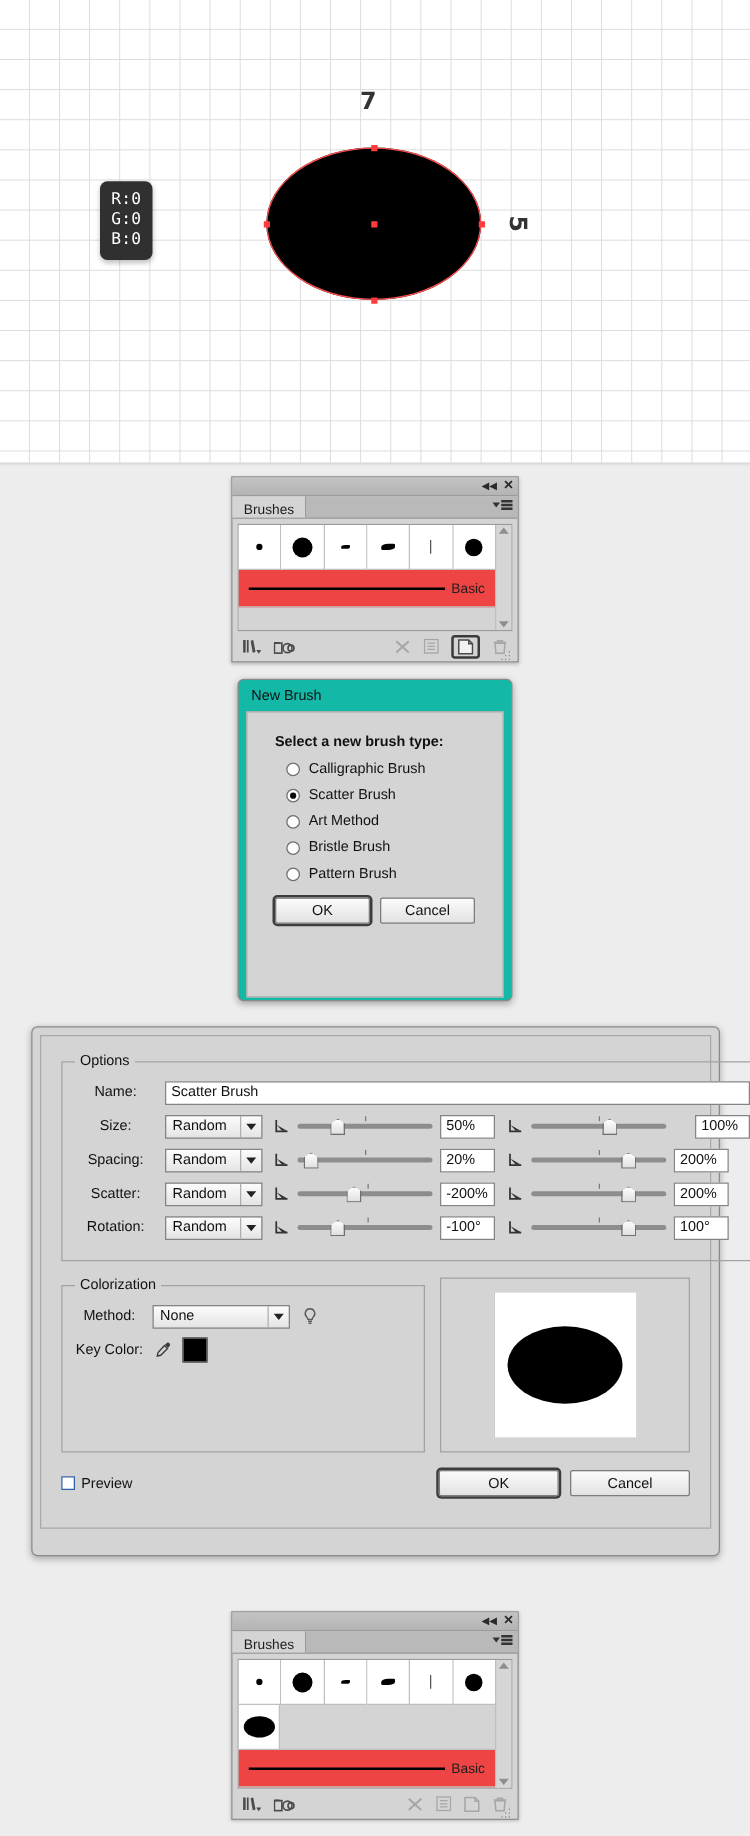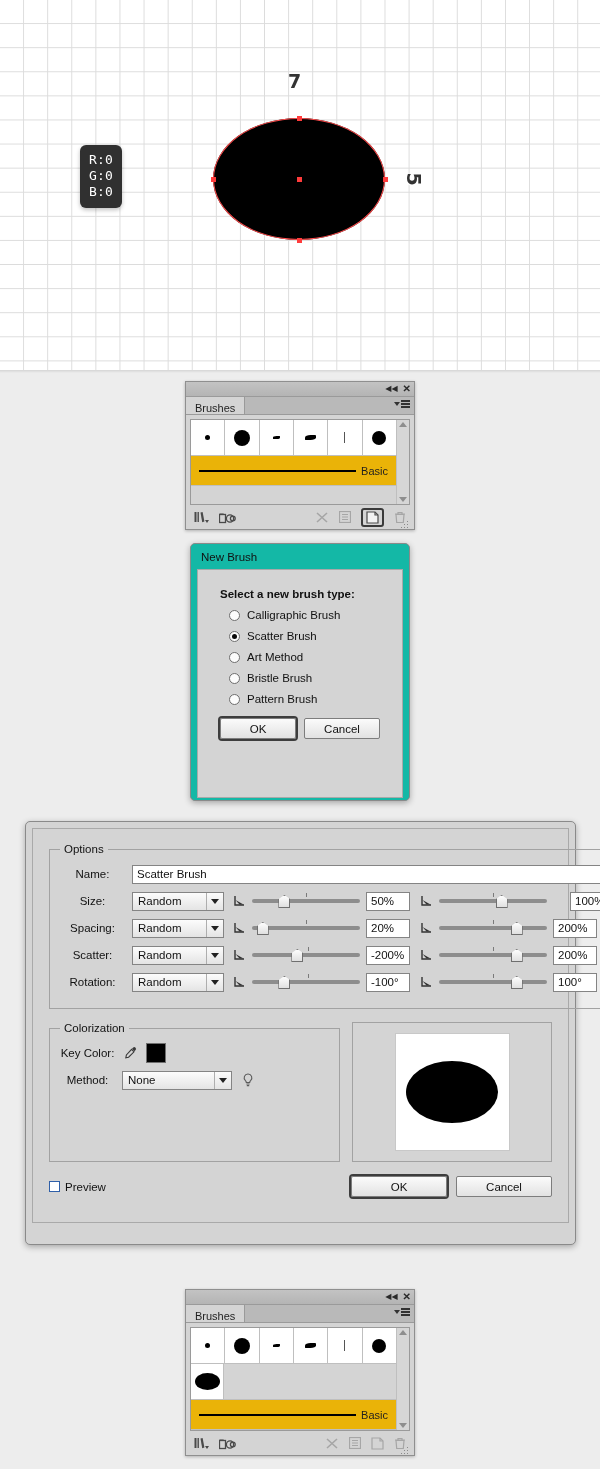--- a/index.html
+++ b/index.html
@@ -98,21 +98,21 @@
   .brush-grid{ flex:1; }
   .brush-row{ display:flex; height:36px; }
   .brush-cell{
     flex:1; border-right:1px solid #bfbfbf; border-bottom:1px solid #bfbfbf;
     background:#fff; display:flex; align-items:center; justify-content:center;
     position:relative;
   }
   .brush-cell.empty{ background:#d4d4d4; border-right:none; }
   .brush-cell:last-child{ border-right:none; }
   .stroke-row{
-    height:30px; background:#eab308; border-bottom:1px solid #bfbfbf;
+    height:30px; background:#ef4444; border-bottom:1px solid #bfbfbf;
     display:flex; align-items:center; padding:0 8px; position:relative;
   }
   .stroke-line{ flex:1; height:2px; background:#000; }
   .stroke-name{ font-size:11px; color:#1f1f1f; margin-left:5px; }
   .filler{ background:#d4d4d4; }
   .scrollbar{
     width:13px; background:#d6d6d6; border-left:1px solid #bfbfbf;
     display:flex; flex-direction:column; justify-content:space-between;
     align-items:center; padding:2px 0;
   }
@@ -190,21 +190,21 @@
   }
   fieldset.group > legend{ font-size:11.5px; color:#111; padding:0 4px; }
   .field-row{ display:flex; align-items:center; height:22px; margin-bottom:5px; }
   .field-label{ width:72px; text-align:center; padding-right:7px; font-size:11.5px; color:#111; }
   .textinput{
     background:#fff; border:1px solid #848484; height:19px;
     display:flex; align-items:center; padding:0 4px; font-size:11.5px; color:#111;
   }
   .select{
     background:linear-gradient(to bottom,#fcfcfc,#e4e4e4);
-    border:1px solid #848484; height:19px; width:92px;
+    border:1px solid #848484; height:19px; width:78px;
     display:flex; align-items:center; padding:0 0 0 5px;
     font-size:11.5px; color:#111; position:relative;
   }
   .select .sel-caret{
     margin-left:auto; width:17px; height:17px; border-left:1px solid #aeaeae;
     display:flex; align-items:center; justify-content:center;
   }
   .select .sel-caret i{
     width:0;height:0;border-left:4px solid transparent;border-right:4px solid transparent;
     border-top:5px solid #222; display:block;
@@ -576,43 +576,43 @@
         </span>
         <span class="textinput valuebox" style="margin-left:6px;">100°</span>
       </div>
 
     </fieldset>
 
     <div class="two-col">
       <fieldset class="group coloriz">
         <legend>Colorization</legend>
         <div class="field-row">
-          <span class="field-label" style="width:62px;">Key Color:</span>
-          <span style="margin:0 8px 0 2px;">
-            <svg width="14" height="14" viewBox="0 0 14 14">
-                <path d="M9.2 1.6 a1.7 1.7 0 0 1 2.4 2.4 l-1.2 1.2 l-2.4-2.4 z" fill="#3a3a3a"></path>
-                <path d="M7.6 3.4 l2.4 2.4 l-5.4 5.4 l-2.8 .6 l.6-2.8 z" fill="none" stroke="#3a3a3a" stroke-width="1.1"></path>
-              </svg>
-          </span>
-          <span class="swatch-black"></span>
-        </div>
-        <div class="field-row">
           <span class="field-label" style="width:62px;">Method:</span>
           <span class="select" style="width:110px;">
             <span>None</span>
             <span class="sel-caret">
                 <i></i>
               </span>
           </span>
           <span style="margin-left:10px;">
             <svg width="12" height="14" viewBox="0 0 12 14">
                 <path d="M6 1 a3.8 3.8 0 0 1 2.6 6.6 c-.6.6-.9 1.1-.9 1.9 h-3.4 c0-.8-.3-1.3-.9-1.9 A3.8 3.8 0 0 1 6 1 z" fill="none" stroke="#5a5a5a" stroke-width="1.1"></path>
                 <path d="M4.4 11 h3.2 M4.8 12.6 h2.4" stroke="#5a5a5a" stroke-width="1.1"></path>
               </svg>
           </span>
+        </div>
+        <div class="field-row">
+          <span class="field-label" style="width:62px;">Key Color:</span>
+          <span style="margin:0 8px 0 2px;">
+            <svg width="14" height="14" viewBox="0 0 14 14">
+                <path d="M9.2 1.6 a1.7 1.7 0 0 1 2.4 2.4 l-1.2 1.2 l-2.4-2.4 z" fill="#3a3a3a"></path>
+                <path d="M7.6 3.4 l2.4 2.4 l-5.4 5.4 l-2.8 .6 l.6-2.8 z" fill="none" stroke="#3a3a3a" stroke-width="1.1"></path>
+              </svg>
+          </span>
+          <span class="swatch-black"></span>
         </div>
       </fieldset>
 
       <div class="preview-box">
         <div class="preview-canvas">
           <div class="preview-ellipse"></div>
         </div>
       </div>
     </div>
 

